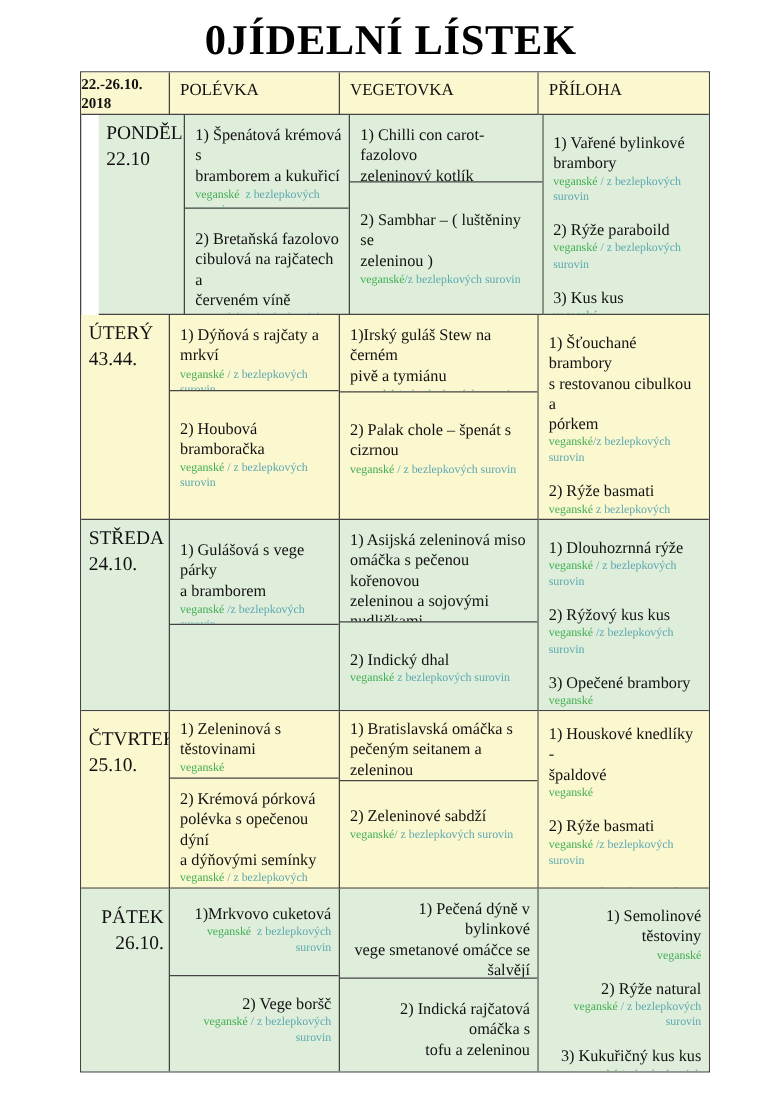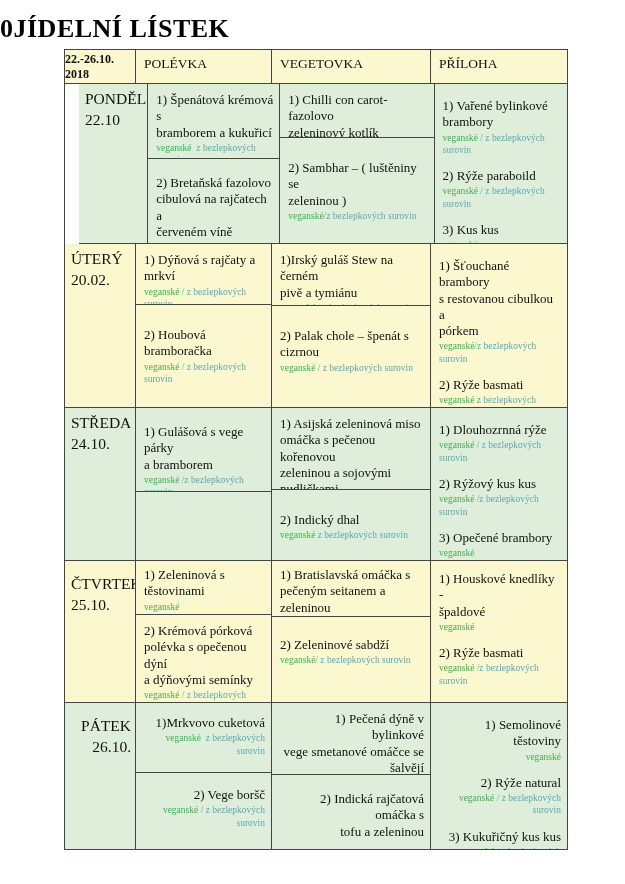--- a/index.html
+++ b/index.html
@@ -5,22 +5,22 @@
   html,body{margin:0;padding:0;}
   body{
     width:625px;height:884px;background:#ffffff;
     font-family:"Liberation Serif", serif;
     color:#111;
     -webkit-font-smoothing:antialiased;
   }
   .page{width:625px;height:884px;overflow:hidden;position:relative;}
   .menu-title{
     margin:14px 0 5px 0;
-    text-align:left;
-    font-size:26px;
+    text-align:center;
+    font-size:34px;
     font-weight:bold;
     letter-spacing:0.5px;
     color:#000;
   }
   .menu-table{
     margin-left:64px;
     width:502px;
     border:1px solid #444;
   }
   .row{display:flex;}
@@ -138,21 +138,21 @@
         <div class="item">
           <div class="item-text">3) Kus kus</div>
           <div class="tags"><span class="tag-vegan">veganské</span><span class="tag-gf"></span></div>
         </div>
       </div>
     </div>
 
     <div class="row" style="height:164px;">
       <div class="cell col-date bg-cream day-cell">
         <div>ÚTERÝ</div>
-        <div>20.02.</div>
+        <div>43.44.</div>
       </div>
       <div class="cell col-soup bg-cream subcol">
         <div class="subcell" style="height:61px;">
           <div class="item-text">1) Dýňová s rajčaty a
 mrkví</div>
           <div class="tags"><span class="tag-vegan">veganské</span><span class="tag-gf"> / z bezlepkových surovin</span></div>
         </div>
         <div class="subcell last">
           <div class="item-text" style="margin-top:14px;">2) Houbová
 bramboračka</div>

